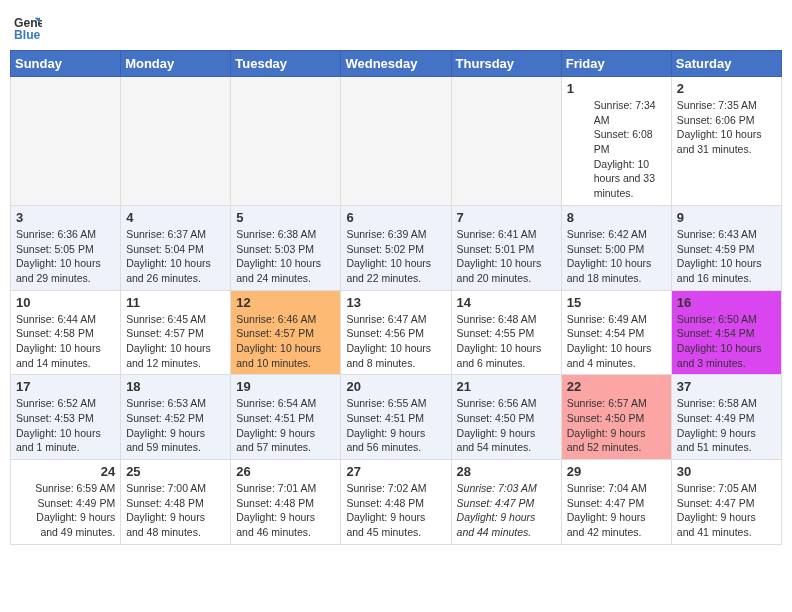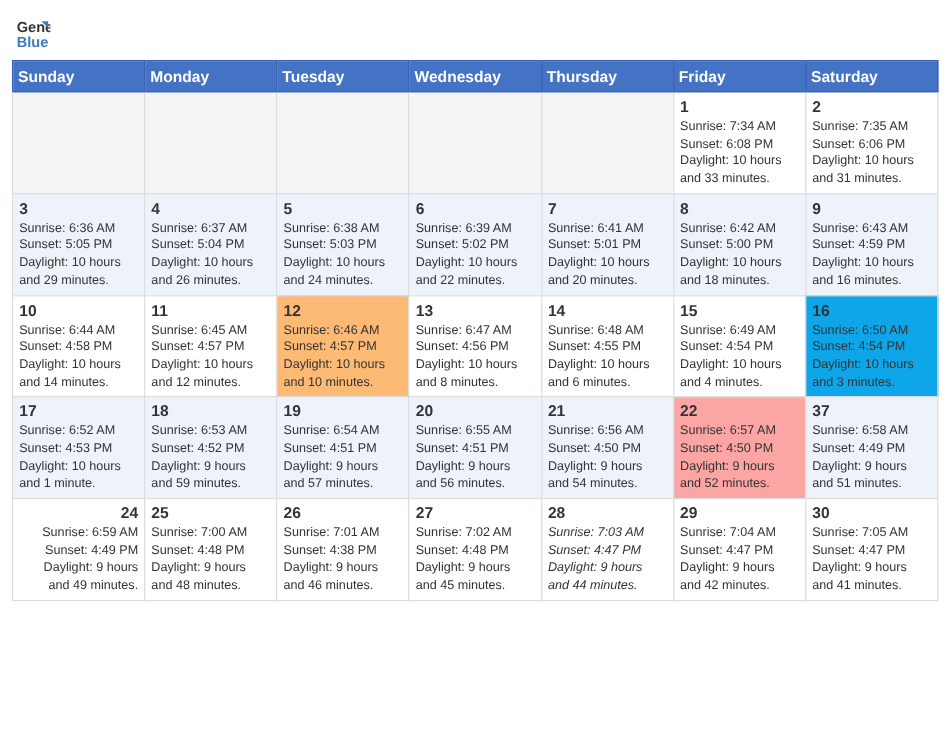--- a/index.html
+++ b/index.html
@@ -122,21 +122,21 @@
   </thead>
   <tbody id="calendar-body">
   <tr>
         <td class="empty" style="background: rgb(245, 245, 245);"></td>
         <td class="empty" style="background: rgb(245, 245, 245);"></td>
         <td class="empty" style="background: rgb(245, 245, 245);"></td>
         <td class="empty" style="background: rgb(245, 245, 245);"></td>
         <td class="empty" style="background: rgb(245, 245, 245);"></td>
         <td style="background: rgb(255, 255, 255);">
           <span class="day-num">1</span>
-          <div class="day-info" style="white-space: pre-line;">Sunrise: 7:34 AM
+          <div class="day-info" style="white-space: pre-line; margin-left: 27px;">Sunrise: 7:34 AM
 Sunset: 6:08 PM
 Daylight: 10 hours and 33 minutes.</div>
         </td>
         <td style="background: rgb(255, 255, 255);">
           <span class="day-num">2</span>
           <div class="day-info" style="white-space: pre-line;">Sunrise: 7:35 AM
 Sunset: 6:06 PM
 Daylight: 10 hours and 31 minutes.</div>
         </td>
       </tr>
@@ -214,21 +214,21 @@
           <div class="day-info" style="white-space: pre-line;">Sunrise: 6:48 AM
 Sunset: 4:55 PM
 Daylight: 10 hours and 6 minutes.</div>
         </td>
         <td style="background: rgb(255, 255, 255);">
           <span class="day-num">15</span>
           <div class="day-info" style="white-space: pre-line;">Sunrise: 6:49 AM
 Sunset: 4:54 PM
 Daylight: 10 hours and 4 minutes.</div>
         </td>
-        <td style="background: #0ea5e9; margin-top: 16px;">
+        <td style="background: #d946ef; margin-top: 16px;">
           <span class="day-num">16</span>
           <div class="day-info" style="white-space: pre-line;">Sunrise: 6:50 AM
 Sunset: 4:54 PM
 Daylight: 10 hours and 3 minutes.</div>
         </td>
       </tr>
       <tr>
         <td style="background: rgb(238, 242, 251);">
           <span class="day-num">17</span>
           <div class="day-info" style="white-space: pre-line;">Sunrise: 6:52 AM
@@ -281,21 +281,21 @@
         </td>
         <td style="background: rgb(255, 255, 255);">
           <span class="day-num">25</span>
           <div class="day-info" style="white-space: pre-line;">Sunrise: 7:00 AM
 Sunset: 4:48 PM
 Daylight: 9 hours and 48 minutes.</div>
         </td>
         <td style="background: rgb(255, 255, 255);">
           <span class="day-num">26</span>
           <div class="day-info" style="white-space: pre-line;">Sunrise: 7:01 AM
-Sunset: 4:38 PM
+Sunset: 4:48 PM
 Daylight: 9 hours and 46 minutes.</div>
         </td>
         <td style="background: rgb(255, 255, 255);">
           <span class="day-num">27</span>
           <div class="day-info" style="white-space: pre-line;">Sunrise: 7:02 AM
 Sunset: 4:48 PM
 Daylight: 9 hours and 45 minutes.</div>
         </td>
         <td style="background: rgb(255, 255, 255);">
           <span class="day-num">28</span>

